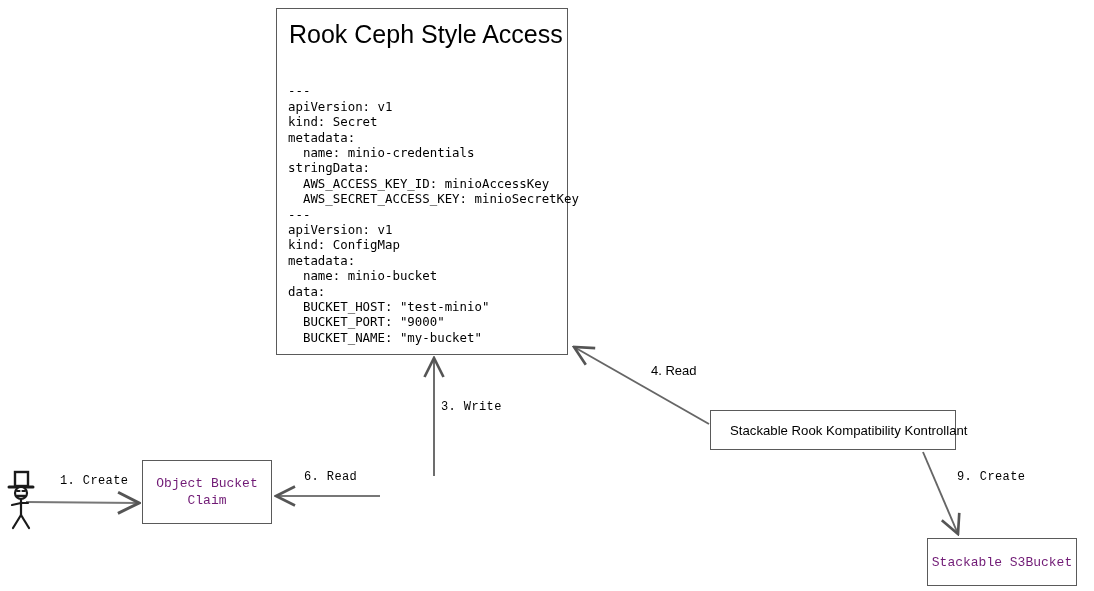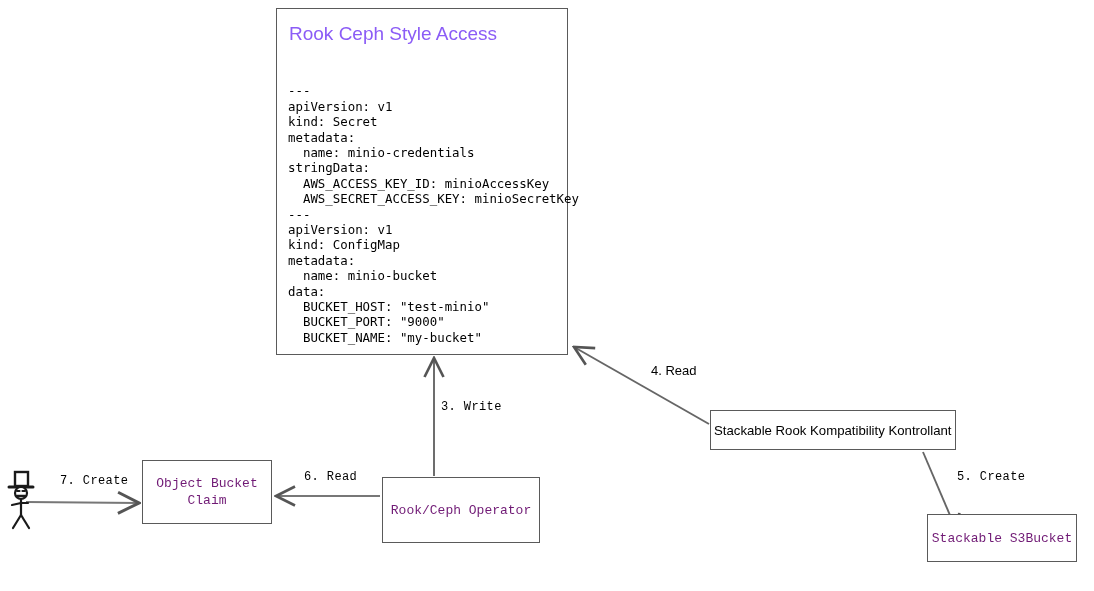--- a/index.html
+++ b/index.html
@@ -27,23 +27,23 @@
   #yaml-panel {
     left: 276px;
     top: 8px;
     width: 292px;
     height: 347px;
   }
   #yaml-title {
     position: absolute;
     left: 12px;
     top: 14px;
-    font-size: 19px;
+    font-size: 25px;
     line-height: 22px;
-    color: #8b5cf6;
+    color: #000000;
     white-space: nowrap;
   }
   #yaml-body {
     position: absolute;
     left: 11px;
     top: 62px;
     font-size: 12.4px;
     line-height: 15.4px;
     color: #000000;
     white-space: pre;
@@ -67,37 +67,37 @@
     height: 64px;
   }
   #operator-box {
     left: 382px;
     top: 477px;
     width: 158px;
     height: 66px;
   }
   #s3bucket-box {
     left: 927px;
-    top: 514px;
+    top: 538px;
     width: 150px;
     height: 48px;
     align-items: center;
   }
   #srkk-box {
     left: 710px;
     top: 410px;
     width: 246px;
     height: 40px;
     display: flex;
     align-items: center;
     justify-content: flex-start;
     font-family: "Liberation Sans", sans-serif;
     font-size: 13.2px;
     color: #000000;
-    padding-left: 3px;
+    padding-left: 19px;
     white-space: nowrap;
   }
 
   
   .edge-label {
     position: absolute;
     color: #000000;
     white-space: nowrap;
     text-align: center;
   }
@@ -200,31 +200,28 @@
   BUCKET_HOST: "test-minio"
   BUCKET_PORT: "9000"
   BUCKET_NAME: "my-bucket"</pre>
   </div>
 
   <div class="node mono-box" id="obc-box">
     <span style="white-space:pre-line;">Object Bucket
 Claim</span>
   </div>
 
-  <div class="node mono-box" id="operator-box">
-    <span>Rook/Ceph Operator</span>
-  </div>
 
   <div class="node" id="srkk-box">
     <span>Stackable Rook Kompatibility Kontrollant</span>
   </div>
 
   <div class="node mono-box" id="s3bucket-box">
     <span>Stackable S3Bucket</span>
   </div>
 
-  <div class="edge-label mono" id="label-1">7. Create</div>
+  <div class="edge-label mono" id="label-1">1. Create</div>
   <div class="edge-label mono" id="label-2">6. Read</div>
   <div class="edge-label mono" id="label-3">3. Write</div>
   <div class="edge-label sans" id="label-4">4. Read</div>
-  <div class="edge-label mono" id="label-5">5. Create</div>
+  <div class="edge-label mono" id="label-5">9. Create</div>
 
 </div>
 
 </body></html>

